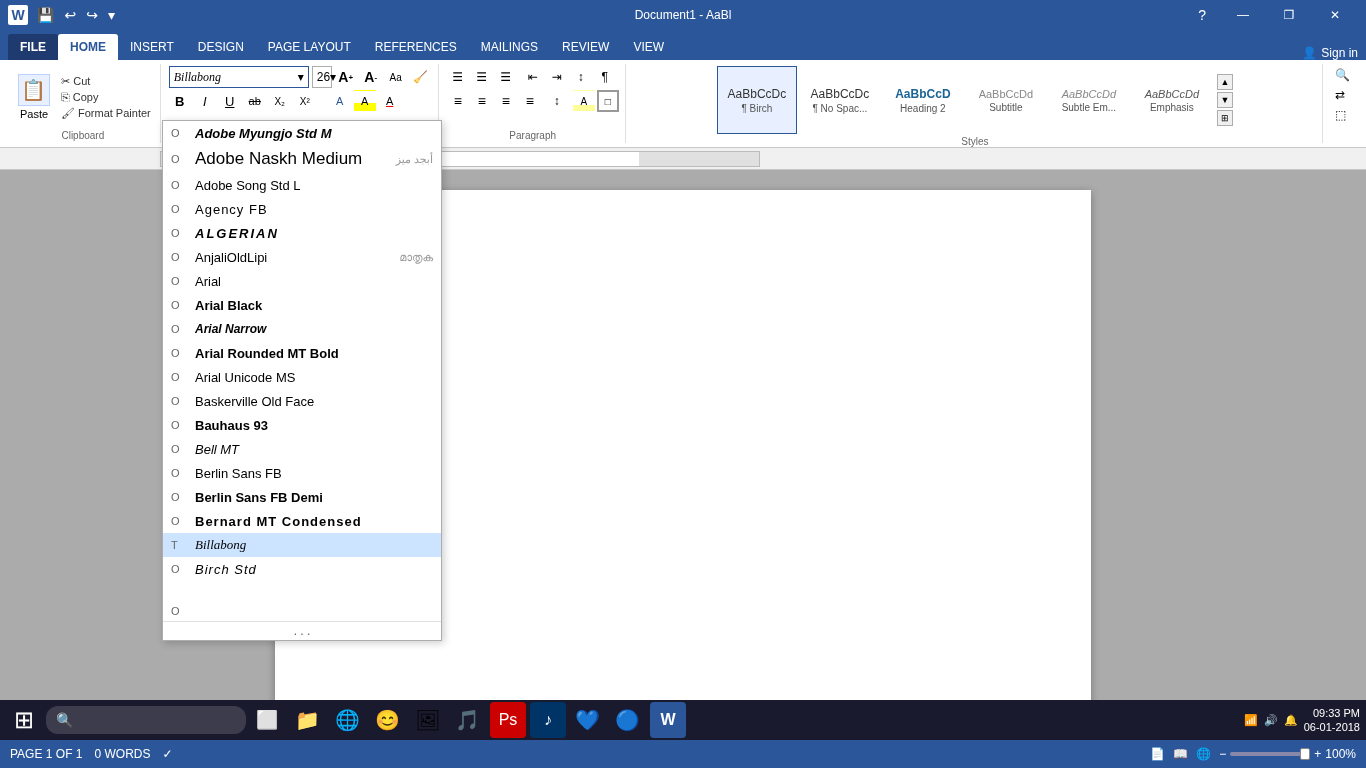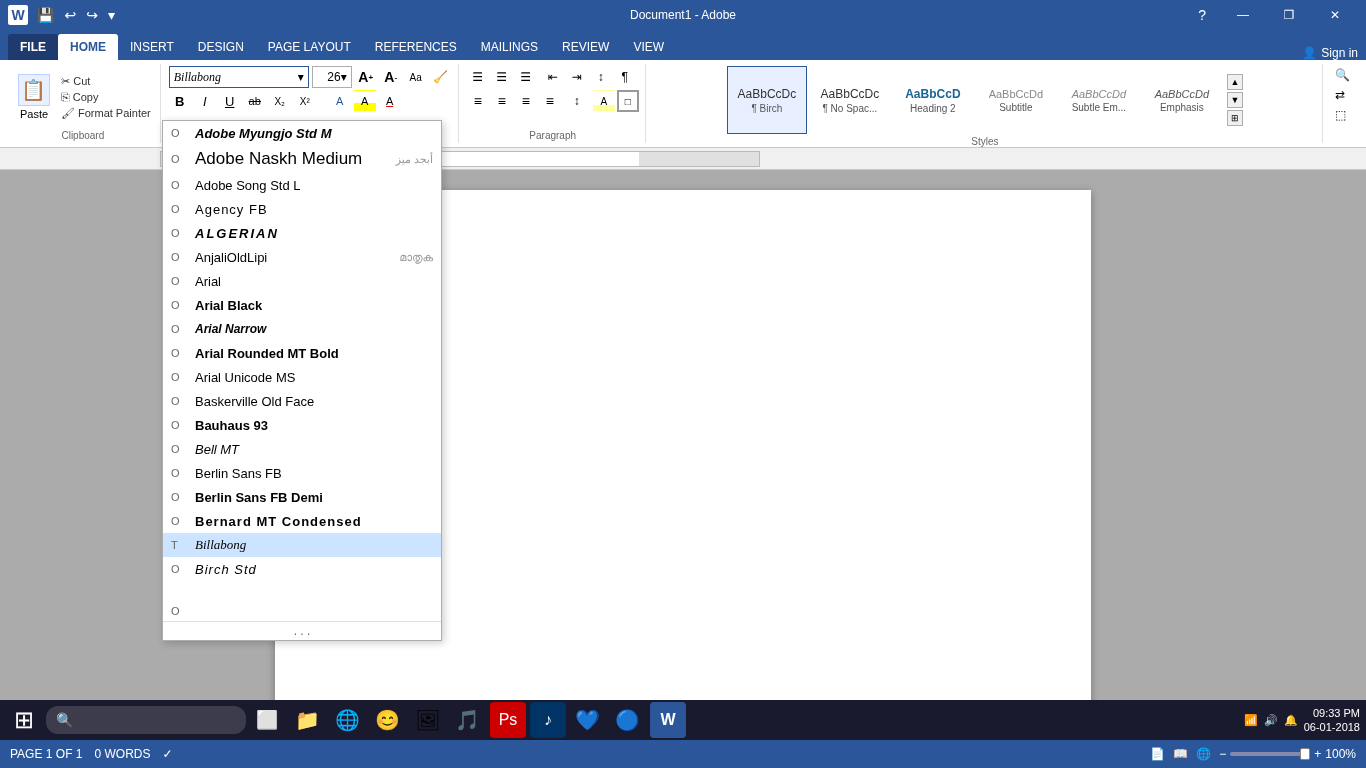--- a/index.html
+++ b/index.html
@@ -115,26 +115,26 @@
       border: 1px solid #2b579a;
       background: #fff;
       padding: 1px 4px;
       font-size: 12px;
       display: flex;
       align-items: center;
       justify-content: space-between;
       cursor: pointer;
     }
     .font-size-box {
-      width: 40px;
+      width: 20px;
       height: 22px;
       border: 1px solid #adadad;
       padding: 4px 4px;
       font-size: 12px;
-      display: flex; align-items: center; justify-content: flex-end;
+      display: flex; align-items: center; justify-content: space-between;
     }
     .icon-btn {
       width: 22px;
       height: 22px;
       border: 1px solid transparent;
       display: flex; align-items: center; justify-content: center;
       cursor: pointer;
       font-size: 12px;
     }
     .fmt-btn {
@@ -330,21 +330,21 @@
 <div id="title-bar">
   <div class="title-left">
     <div class="word-icon">W</div>
     <div class="quick-access">
       <span class="qa-btn">💾</span>
       <span class="qa-btn">↩</span>
       <span class="qa-btn">↪</span>
       <span class="qa-btn">▾</span>
     </div>
   </div>
-  <div class="title-center">Document1 - Adobe</div>
+  <div class="title-center">Document1 - AaBl</div>
   <div class="title-right">
     <span class="help-btn">?</span>
     <div class="win-controls">
       <div class="win-btn">—</div>
       <div class="win-btn">❐</div>
       <div class="win-btn close">✕</div>
     </div>
   </div>
 </div>
 

